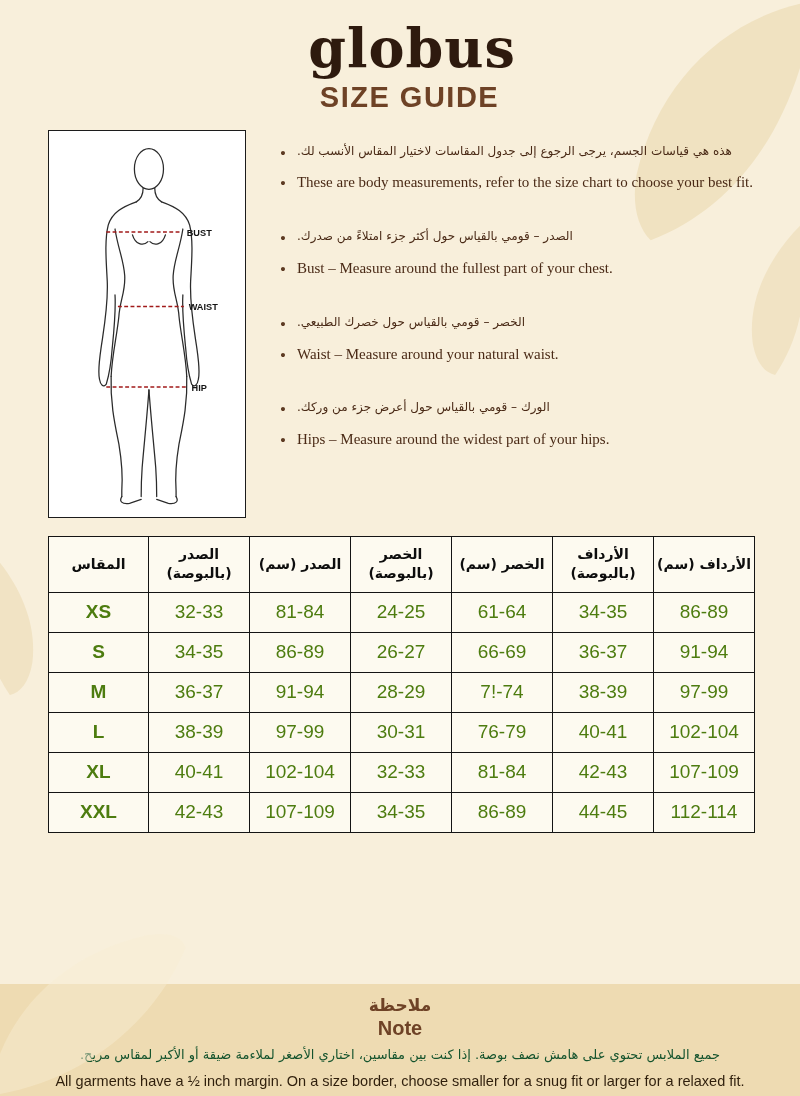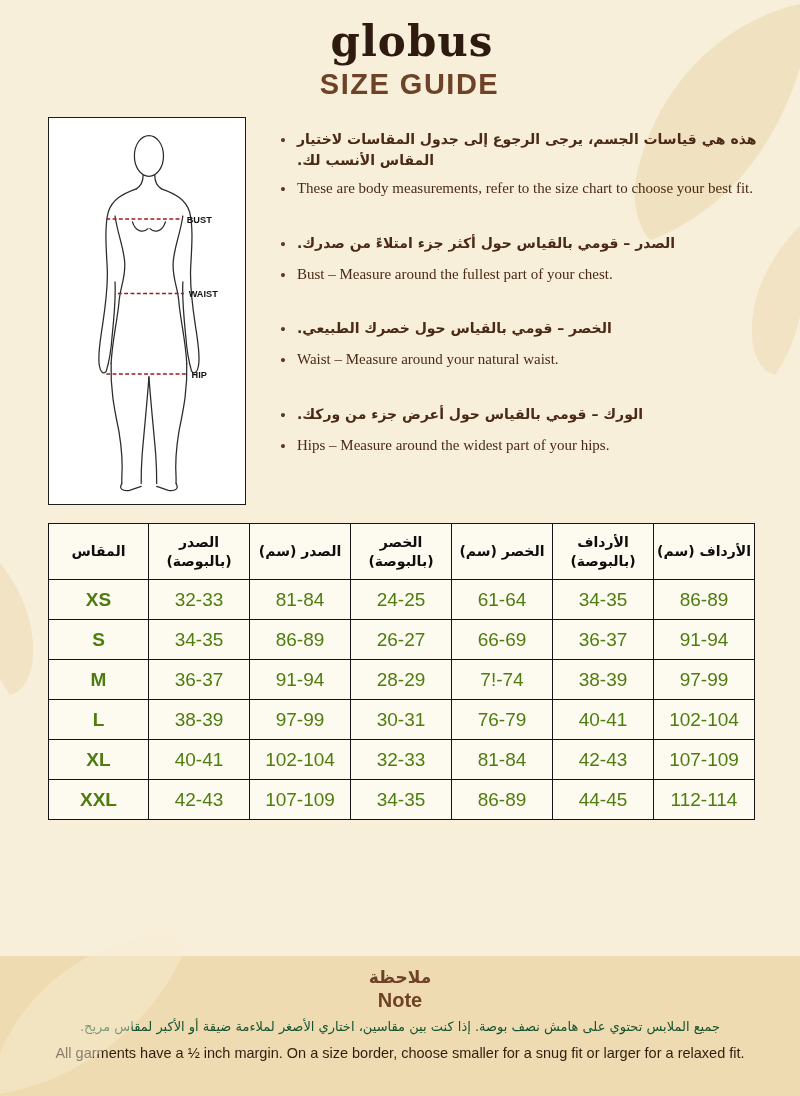--- a/index.html
+++ b/index.html
@@ -3,48 +3,48 @@
 <meta charset="utf-8">
 <style>
   * { margin:0; padding:0; box-sizing:border-box; }
   html,body { width:800px; height:1096px; }
   body { font-family:"Liberation Serif", serif; background:#f8efdb; }
   .page { position:relative; width:800px; height:1096px; background:#f8efdb; overflow:hidden; }
 
   .leaf { position:absolute; z-index:0; pointer-events:none; }
 
   .header { position:relative; z-index:1; text-align:center; padding-top:20px; }
-  .logo { font-family:"DejaVu Serif", serif; font-size:42px; font-weight:700; color:#2e1a0e; letter-spacing:1px; line-height:1.05;margin-left:24px; }
+  .logo { font-family:"DejaVu Serif", serif; font-size:54px; font-weight:700; color:#2e1a0e; letter-spacing:1px; line-height:1.05;margin-left:24px; }
   .title { font-family:"Liberation Sans", sans-serif; font-size:29px; font-weight:800; color:#6e4226; letter-spacing:1.5px; margin-top:4px;padding-left:19px; }
 
   .content-row { position:relative; z-index:1; display:flex; margin:16px 42px 0 48px; gap:34px; }
   .figure-box { width:198px; height:388px; background:#ffffff; border:1.5px solid #1c1c1c; flex:0 0 auto; padding:3px; }
   .figure-box svg { width:100%; height:100%; display:block; }
   .fig-label { font-family:"Liberation Sans", sans-serif; font-size:9.5px; font-weight:700; fill:#141414; }
 
   .instructions { flex:1; padding-top:12px; display:flex; flex-direction:column; gap:31px; }
   .instr-group { display:flex; flex-direction:column; gap:7px; }
   .instr-line { display:flex; gap:11px; align-items:flex-start; color:#4a2a16; }
   .bullet { color:#5d3a22; font-size:17px; line-height:1.4; flex:0 0 auto; }
   .instr-line .txt { display:block; flex:1; text-align:left; }
-  .instr-line.ar .txt { font-family:"DejaVu Sans", sans-serif; font-size:14px; line-height:1.5;font-weight:bold; }
+  .instr-line.ar .txt { font-family:"DejaVu Sans", sans-serif; font-size:12px; line-height:1.5; }
   .instr-line.en .txt { font-family:"Liberation Serif", serif; font-size:15px; line-height:1.45; }
 
   .model-note { position:relative; z-index:1; margin:22px 0 0 48px; color:#1f1208; }
   .model-ar { font-family:"DejaVu Sans", sans-serif; font-size:15.5px; text-align:left; }
   .model-en { font-family:"Liberation Serif", serif; font-size:16px; font-weight:600; margin-top:3px; }
 
   .size-table { position:relative; z-index:1; margin:18px 45px 0 48px; width:707px; border-collapse:collapse; background:#fdfaf0; table-layout:fixed; font-family:"Liberation Sans", sans-serif; }
   .size-table th, .size-table td { border:1.4px solid #141414; text-align:center; vertical-align:middle; padding:2px 2px; }
   .size-table thead tr.en th { font-size:18.5px; font-weight:800; color:#0d0d0d; height:62px; white-space:pre-line; line-height:1.3; }
   .size-table thead tr.ar th { font-family:"DejaVu Sans", sans-serif; font-size:14px; font-weight:700; color:#0d0d0d; height:56px; white-space:pre-line; line-height:1.35; }
   .size-table tbody td { font-size:19px; height:40px; color:#4d7c0f; font-weight:500; }
   .size-table tbody td.size-col { font-weight:800; }
 
-  .note-band { position:absolute; z-index:1; left:0; right:0; bottom:0; height:140px; background:#eedbb2; text-align:center; padding:11px 30px 0; }
+  .note-band { position:absolute; z-index:1; left:0; right:0; bottom:0; height:112px; background:#eedbb2; text-align:center; padding:11px 30px 0; }
   .note-title-ar { font-family:"DejaVu Sans", sans-serif; font-weight:700; font-size:17px; color:#6e4226; }
   .note-title-en { font-family:"Liberation Sans", sans-serif; font-weight:800; font-size:20px; color:#6e4226; margin-top:2px; }
   .note-body-ar { font-family:"DejaVu Sans", sans-serif; font-size:13px; color:#14532d; margin-top:7px; }
   .note-body-en { font-family:Liberation Sans, sans-serif; font-size:14.5px; color:#2f1f0c; margin-top:11px; }
 </style>
 </head>
 <body>
 
 <div class="page">
 

